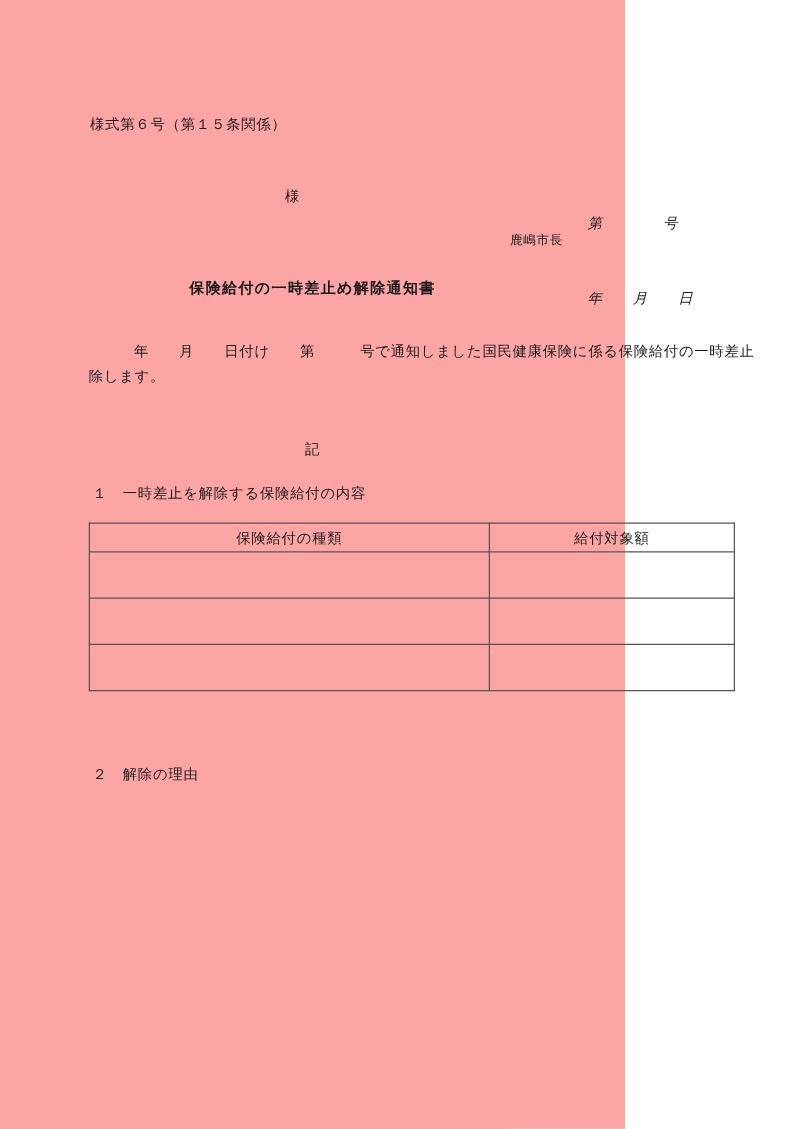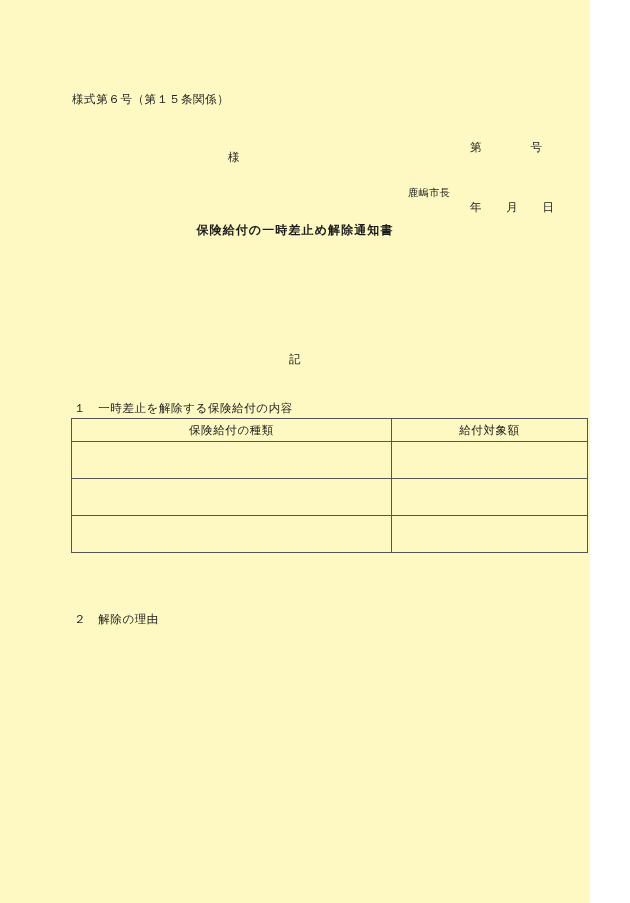--- a/index.html
+++ b/index.html
@@ -14,23 +14,23 @@
     position: relative;
     font-family: "DejaVu Serif", "Liberation Serif", serif;
     color: #1a1a1a;
     overflow: hidden;
   }
 
   .page {
     position: absolute;
     left: 0;
     top: 0;
-    width: 590px;
+    width: 500px;
     height: 903px;
-    background: #fef9c3;
+    background: #fca5a5;
   }
 
   
   .doc-line {
     position: absolute;
     white-space: pre;
     font-size: 11.5px;
     line-height: 1.0;
     letter-spacing: 0.6px;
   }
@@ -39,25 +39,26 @@
   #form-number {
     left: 72px;
     top: 94px;
     font-size: 11.5px;
   }
 
   
   .meta-block {
     position: absolute;
     left: 470px;
-    top: 97px;
+    top: 128px;
     font-size: 11.5px;
     line-height: 20px;
     letter-spacing: 0.6px;
     white-space: pre;
+    font-style: italic;
   }
   .meta-block .meta-row { display: block; }
 
   
   #addressee {
     left: 228px;
     top: 152px;
     font-size: 11.5px;
   }
 
@@ -107,21 +108,21 @@
     letter-spacing: 0.6px;
   }
 
   
   .section-heading {
     position: absolute;
     font-size: 11.5px;
     letter-spacing: 0.6px;
     white-space: pre;
   }
-  #section-1 { left: 74px; top: 401px; }
+  #section-1 { left: 74px; top: 387px; }
   #section-2 { left: 74px; top: 588px; margin-top: 24px; }
 
   
   #benefit-table {
     position: absolute;
     left: 71px;
     top: 418px;
     width: 514px;
     border-collapse: collapse;
     table-layout: fixed;
@@ -156,20 +157,22 @@
     <span class="meta-row">年　　月　　日</span>
   </div>
 
   <div class="doc-line" id="addressee">様</div>
 
   <div class="doc-line" id="issuer">鹿嶋市長</div>
 
   <div id="doc-title">保険給付の一時差止め解除通知書</div>
 
   <div class="body-text">
+    <span class="para-line">　　　年　　月　　日付け　　第　　　号で通知しました国民健康保険に係る保険給付の一時差止</span>
+    <span class="para-line">除します。</span>
   </div>
 
   <div id="ki-marker">記</div>
 
   <div class="section-heading" id="section-1">１　一時差止を解除する保険給付の内容</div>
 
   <table id="benefit-table">
     <thead>
       <tr>
         <th class="col-kind">保険給付の種類</th>

